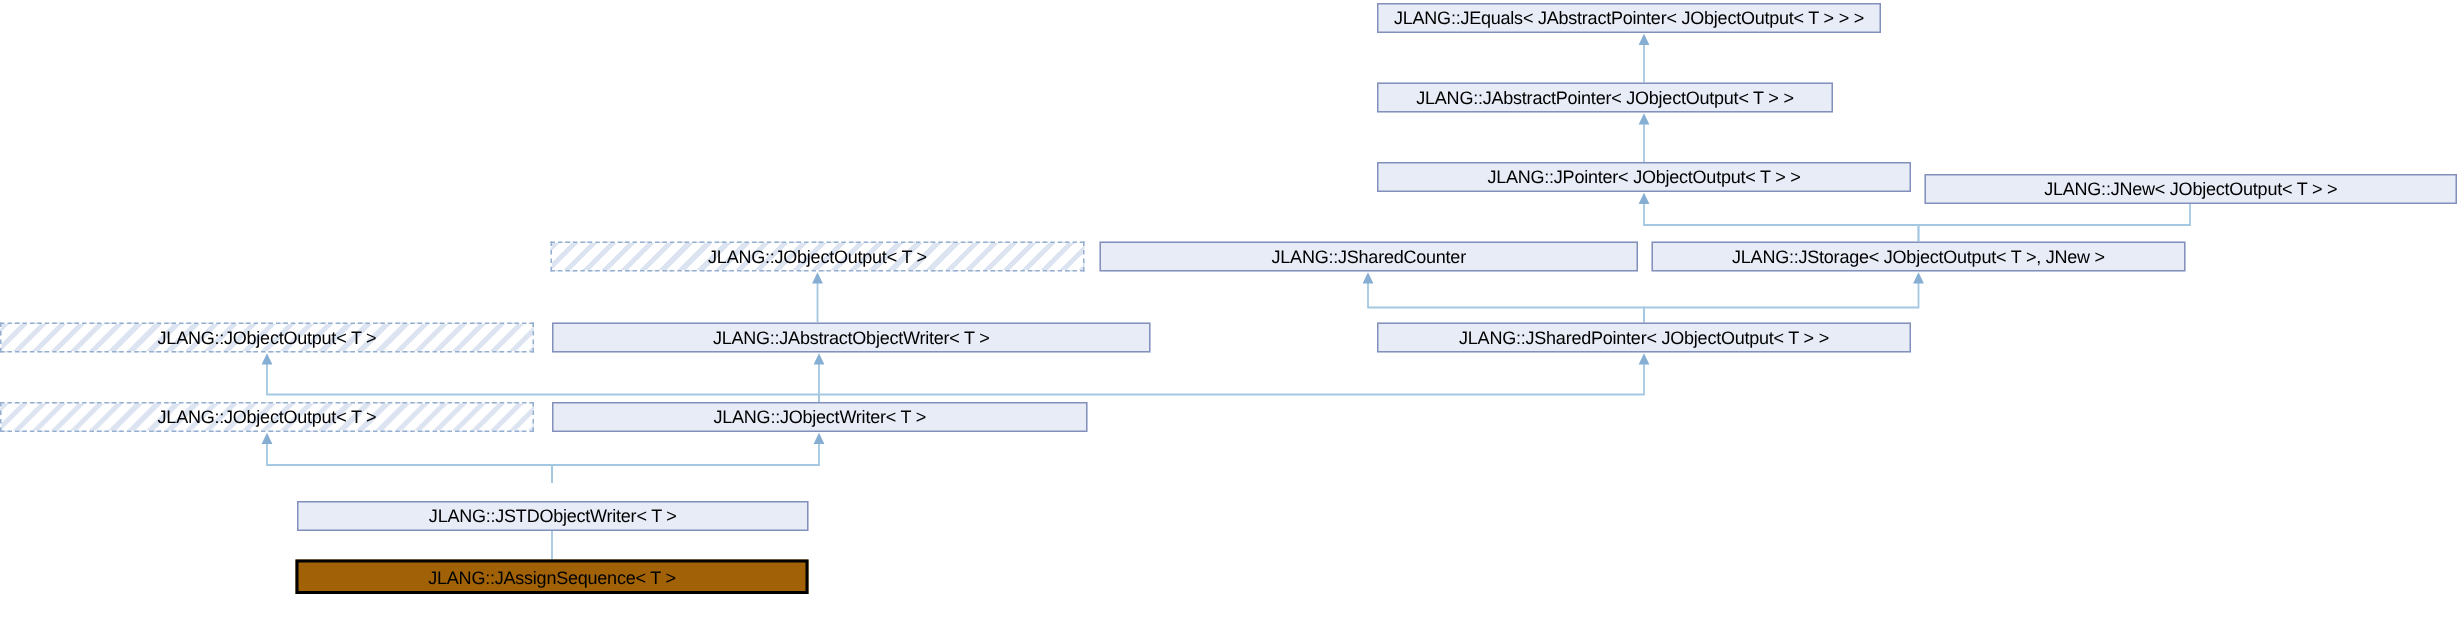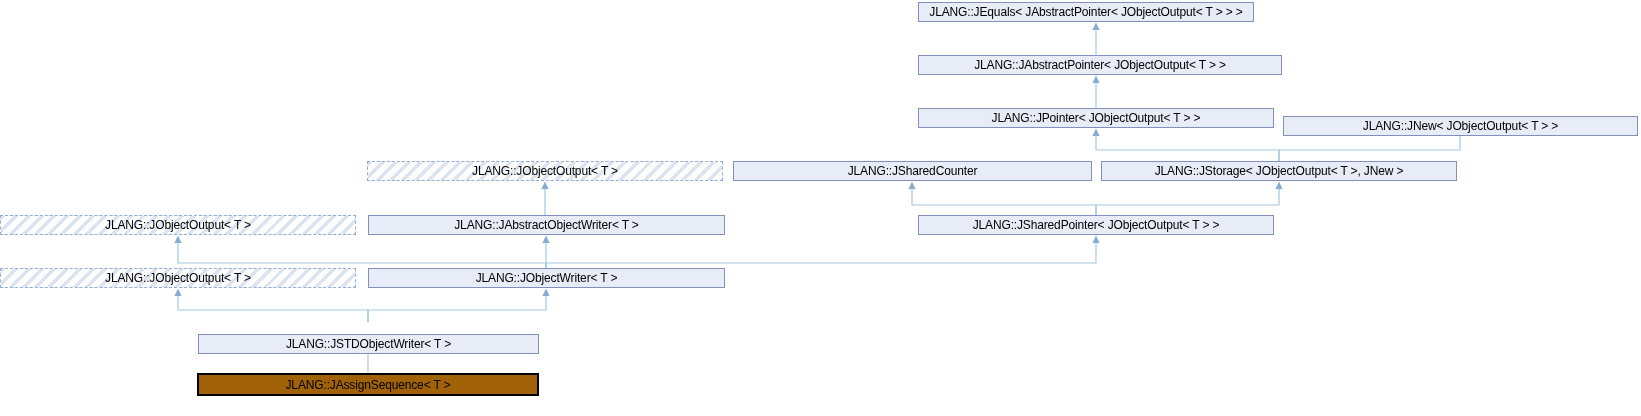--- a/index.html
+++ b/index.html
@@ -63,27 +63,27 @@
       <polygon points="1096,235.5 1092.4,243 1099.6,243" fill="#86aed3"></polygon>
       <path d="M368 322 L368 310 L178 310 L178 295" fill="none" stroke="#a5c8e2" stroke-width="1.2"></path>
       <polygon points="178,288.5 174.4,296 181.6,296" fill="#86aed3"></polygon>
       <path d="M368 322 L368 310 L546 310 L546 295" fill="none" stroke="#a5c8e2" stroke-width="1.2"></path>
       <polygon points="546,288.5 542.4,296 549.6,296" fill="#86aed3"></polygon>
       <path d="M368 373 L368 349" fill="none" stroke="#a5c8e2" stroke-width="1.2"></path>
       <polygon points="368,342.5 364.4,350 371.6,350" fill="#86aed3"></polygon>
     </svg>
   <div id="node-layer">
       <div class="node" style="left: 918px; top: 2px; width: 336px; height: 20px;">JLANG::JEquals&lt; JAbstractPointer&lt; JObjectOutput&lt; T &gt; &gt; &gt;</div>
-      <div class="node" style="left: 918px; top: 55px; width: 364px; height: 20px;">JLANG::JAbstractPointer&lt; JObjectOutput&lt; T &gt; &gt;</div>
+      <div class="node" style="left: 918px; top: 55px; width: 304px; height: 20px;">JLANG::JAbstractPointer&lt; JObjectOutput&lt; T &gt; &gt;</div>
       <div class="node" style="left: 918px; top: 108px; width: 356px; height: 20px;">JLANG::JPointer&lt; JObjectOutput&lt; T &gt; &gt;</div>
       <div class="node" style="left: 1283px; top: 116px; width: 355px; height: 20px;">JLANG::JNew&lt; JObjectOutput&lt; T &gt; &gt;</div>
       <div class="node dashed" style="left: 367px; top: 161px; width: 356px; height: 20px;">JLANG::JObjectOutput&lt; T &gt;</div>
       <div class="node" style="left: 733px; top: 161px; width: 359px; height: 20px;">JLANG::JSharedCounter</div>
       <div class="node" style="left: 1101px; top: 161px; width: 356px; height: 20px;">JLANG::JStorage&lt; JObjectOutput&lt; T &gt;, JNew &gt;</div>
       <div class="node dashed" style="left: 0px; top: 215px; width: 356px; height: 20px;">JLANG::JObjectOutput&lt; T &gt;</div>
-      <div class="node" style="left: 368px; top: 215px; width: 357px; height: 20px;">JLANG::JAbstractObjectWriter&lt; T &gt;</div>
+      <div class="node" style="left: 368px; top: 215px; width: 399px; height: 20px;">JLANG::JAbstractObjectWriter&lt; T &gt;</div>
       <div class="node" style="left: 918px; top: 215px; width: 356px; height: 20px;">JLANG::JSharedPointer&lt; JObjectOutput&lt; T &gt; &gt;</div>
       <div class="node dashed" style="left: 0px; top: 268px; width: 356px; height: 20px;">JLANG::JObjectOutput&lt; T &gt;</div>
       <div class="node" style="left: 368px; top: 268px; width: 357px; height: 20px;">JLANG::JObjectWriter&lt; T &gt;</div>
       <div class="node" style="left: 198px; top: 322px; width: 341px; height: 20px; margin-top: 12px;">JLANG::JSTDObjectWriter&lt; T &gt;</div>
       <div class="node current" style="left: 197px; top: 373px; width: 342px; height: 23px;">JLANG::JAssignSequence&lt; T &gt;</div>
     </div>
 </div>
 
 </body></html>

